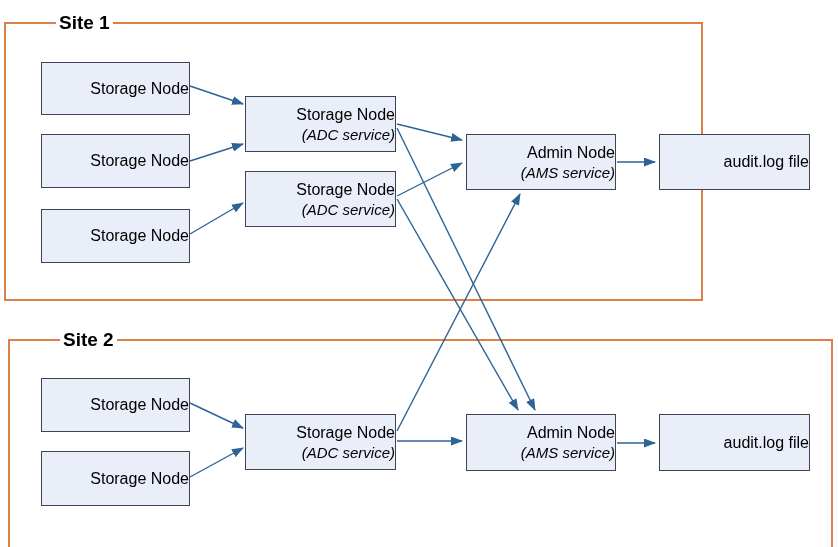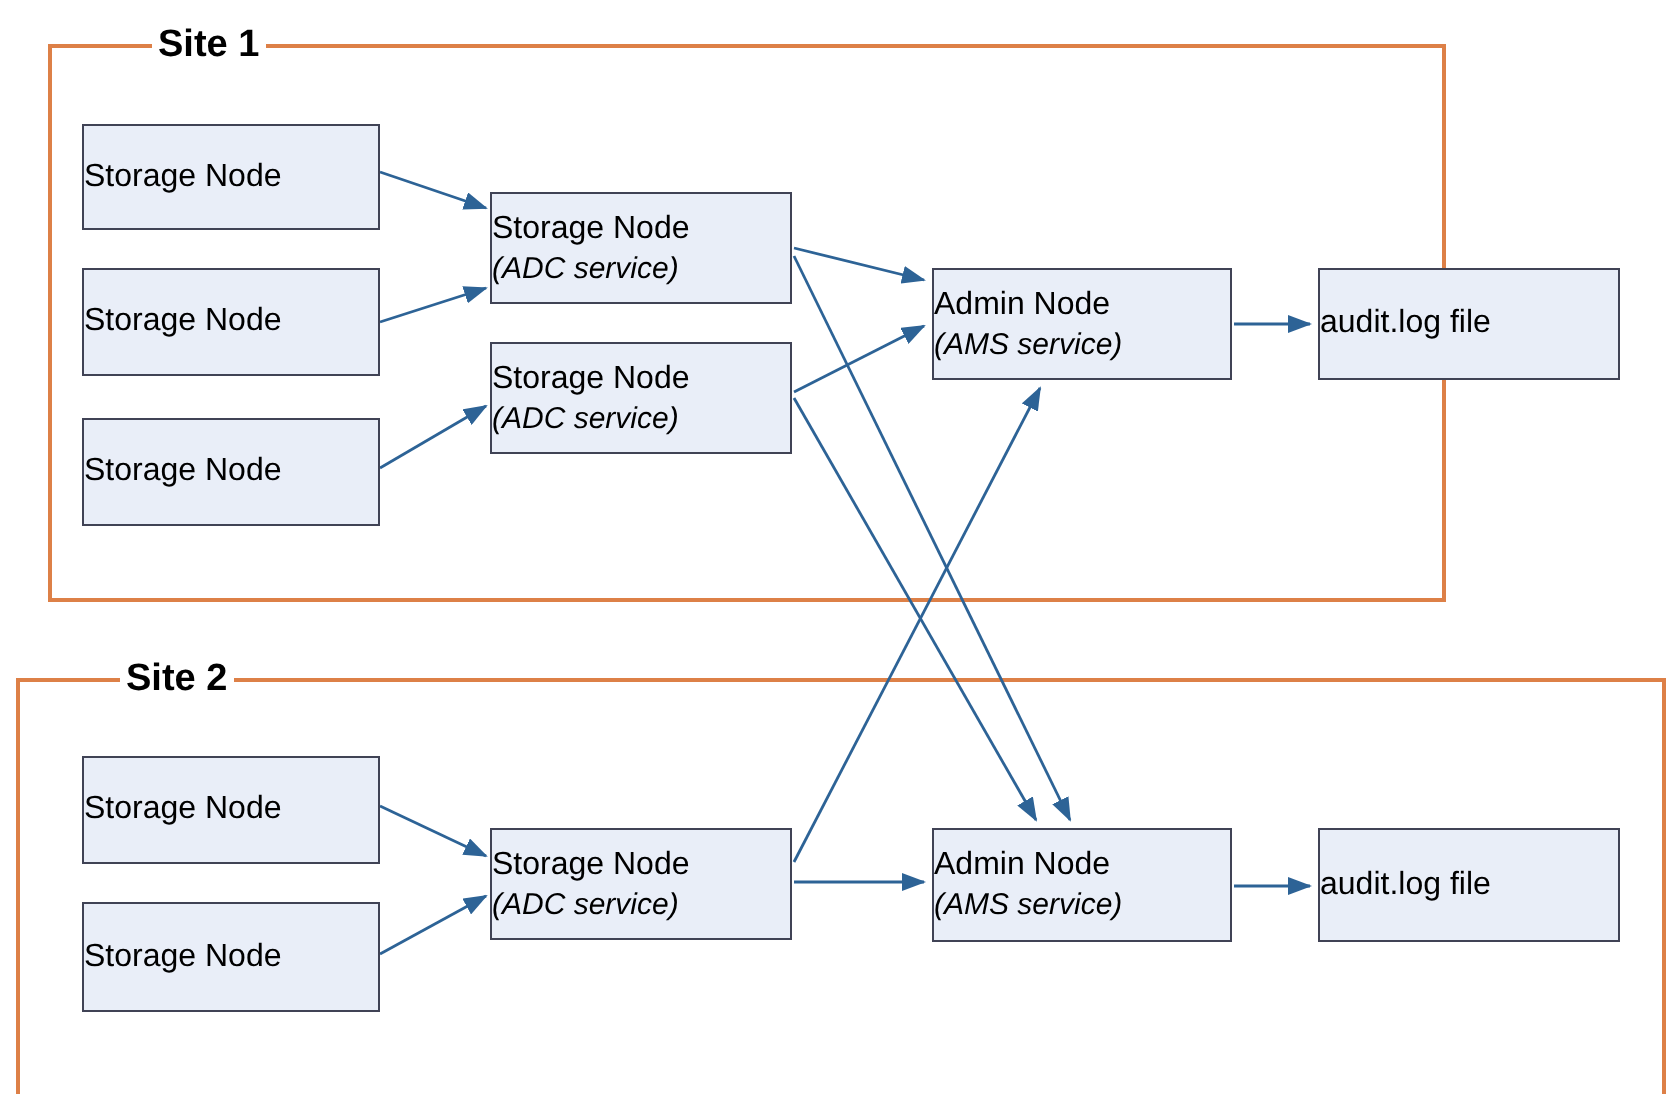--- a/index.html
+++ b/index.html
@@ -36,21 +36,21 @@
     line-height: 26px;
     white-space: nowrap;
   }
   .node {
     position: absolute;
     box-sizing: border-box;
     background: #E9EEF8;
     border: 1.5px solid #404355;
     display: flex;
     flex-direction: column;
-    align-items: flex-start;
+    align-items: flex-end;
     justify-content: center;
     text-align: center;
     z-index: 3;
     color: #000000;
   }
   .node .line0 { font-size: 16px; line-height: 20px; }
   .node .line1 { font-size: 15px; line-height: 19px; font-style: italic; }
 </style>
 </head>
 <body>
@@ -73,21 +73,21 @@
         <line x1="397" y1="199" x2="518" y2="410" stroke="#2D6396" stroke-width="1.4" marker-end="url(#arrowhead)"></line>
         <line x1="617" y1="162" x2="655" y2="162" stroke="#2D6396" stroke-width="1.4" marker-end="url(#arrowhead)"></line>
         <line x1="190" y1="403" x2="243" y2="428" stroke="#2D6396" stroke-width="1.4" marker-end="url(#arrowhead)"></line>
         <line x1="190" y1="477" x2="243" y2="448" stroke="#2D6396" stroke-width="1.4" marker-end="url(#arrowhead)"></line>
         <line x1="397" y1="431" x2="520" y2="194" stroke="#2D6396" stroke-width="1.4" marker-end="url(#arrowhead)"></line>
         <line x1="397" y1="441" x2="462" y2="441" stroke="#2D6396" stroke-width="1.4" marker-end="url(#arrowhead)"></line>
         <line x1="617" y1="443" x2="655" y2="443" stroke="#2D6396" stroke-width="1.4" marker-end="url(#arrowhead)"></line>
       </g>
   </svg>
 
-  <div class="site" style="left: 24px; top: 22px; width: 699px; height: 279px; border-color: rgb(221, 128, 71); padding-left: 44px;">
+  <div class="site" style="left: 4px; top: 22px; width: 699px; height: 279px; border-color: rgb(221, 128, 71); padding-left: 44px;">
     <span class="site-label">Site 1</span>
   </div>
 
   <div class="site" style="left: 8px; top: 339px; width: 825px; height: 266px; border-color: rgb(221, 128, 71);">
     <span class="site-label">Site 2</span>
   </div>
 
   <div id="nodes-layer">
       <div class="node" style="left: 41px; top: 62px; width: 149px; height: 53px; background: rgb(233, 238, 248); border-color: rgb(64, 67, 85);">
         <span class="line0">Storage Node</span>

